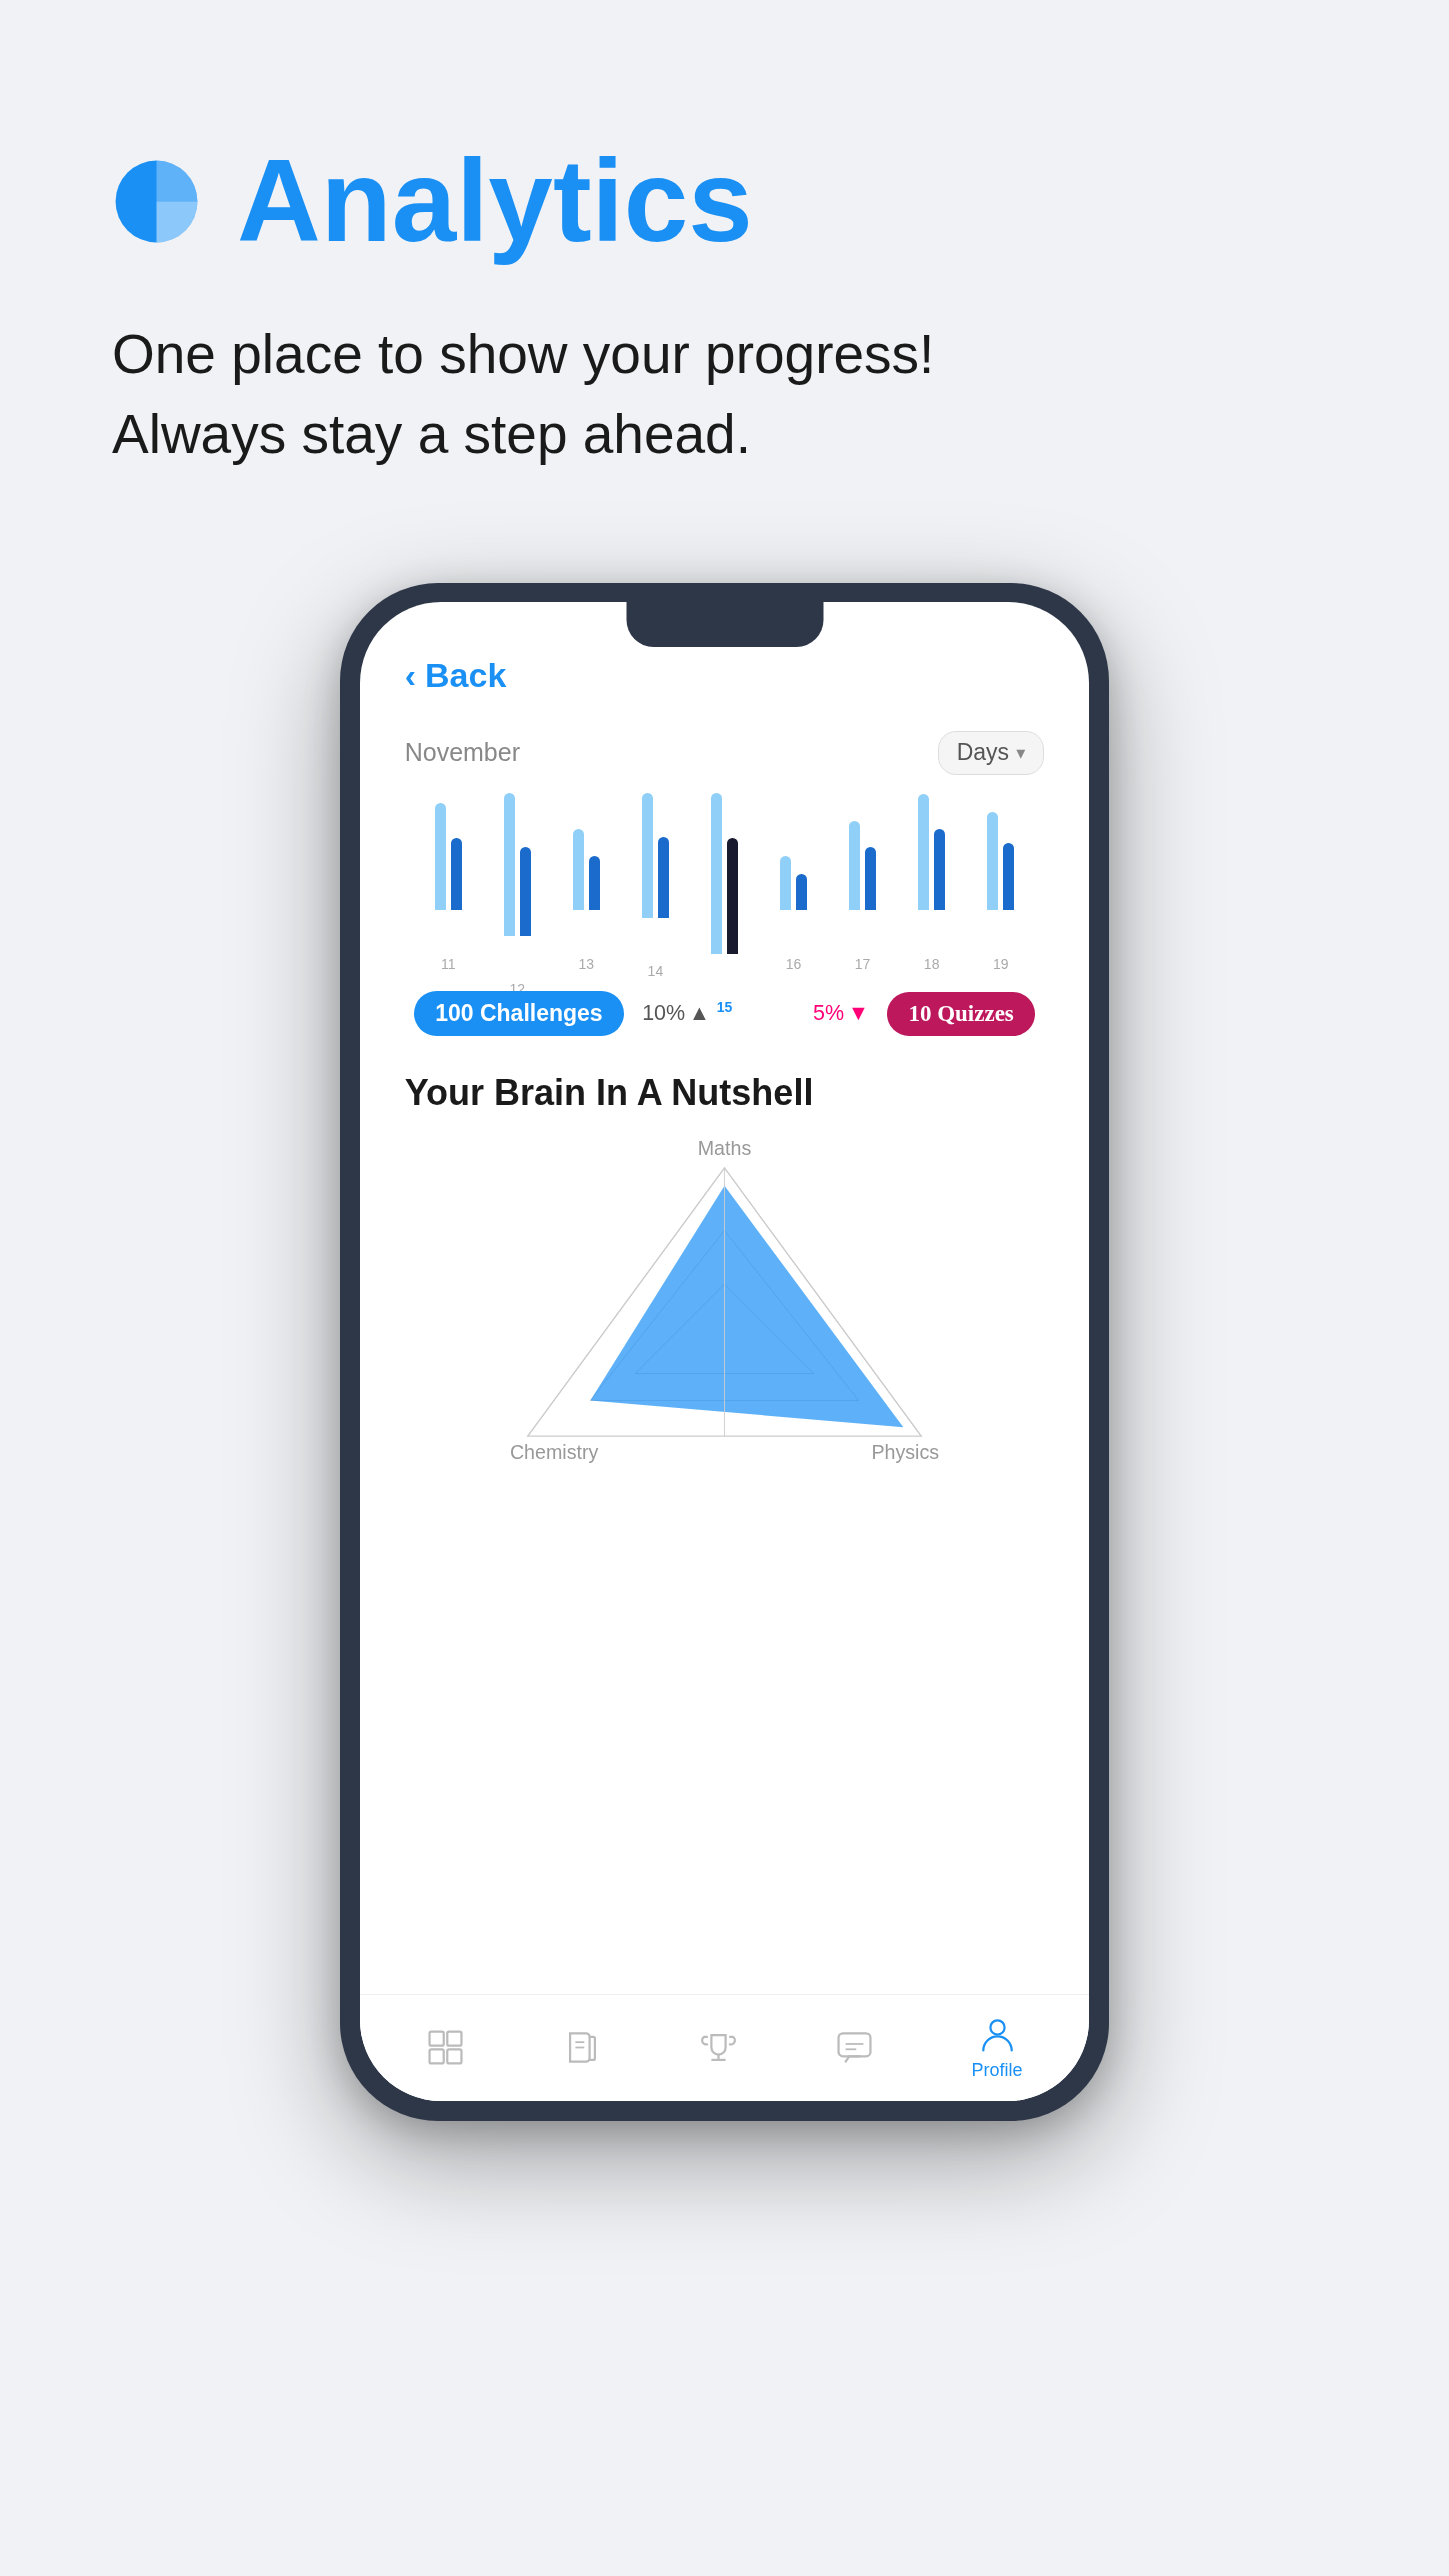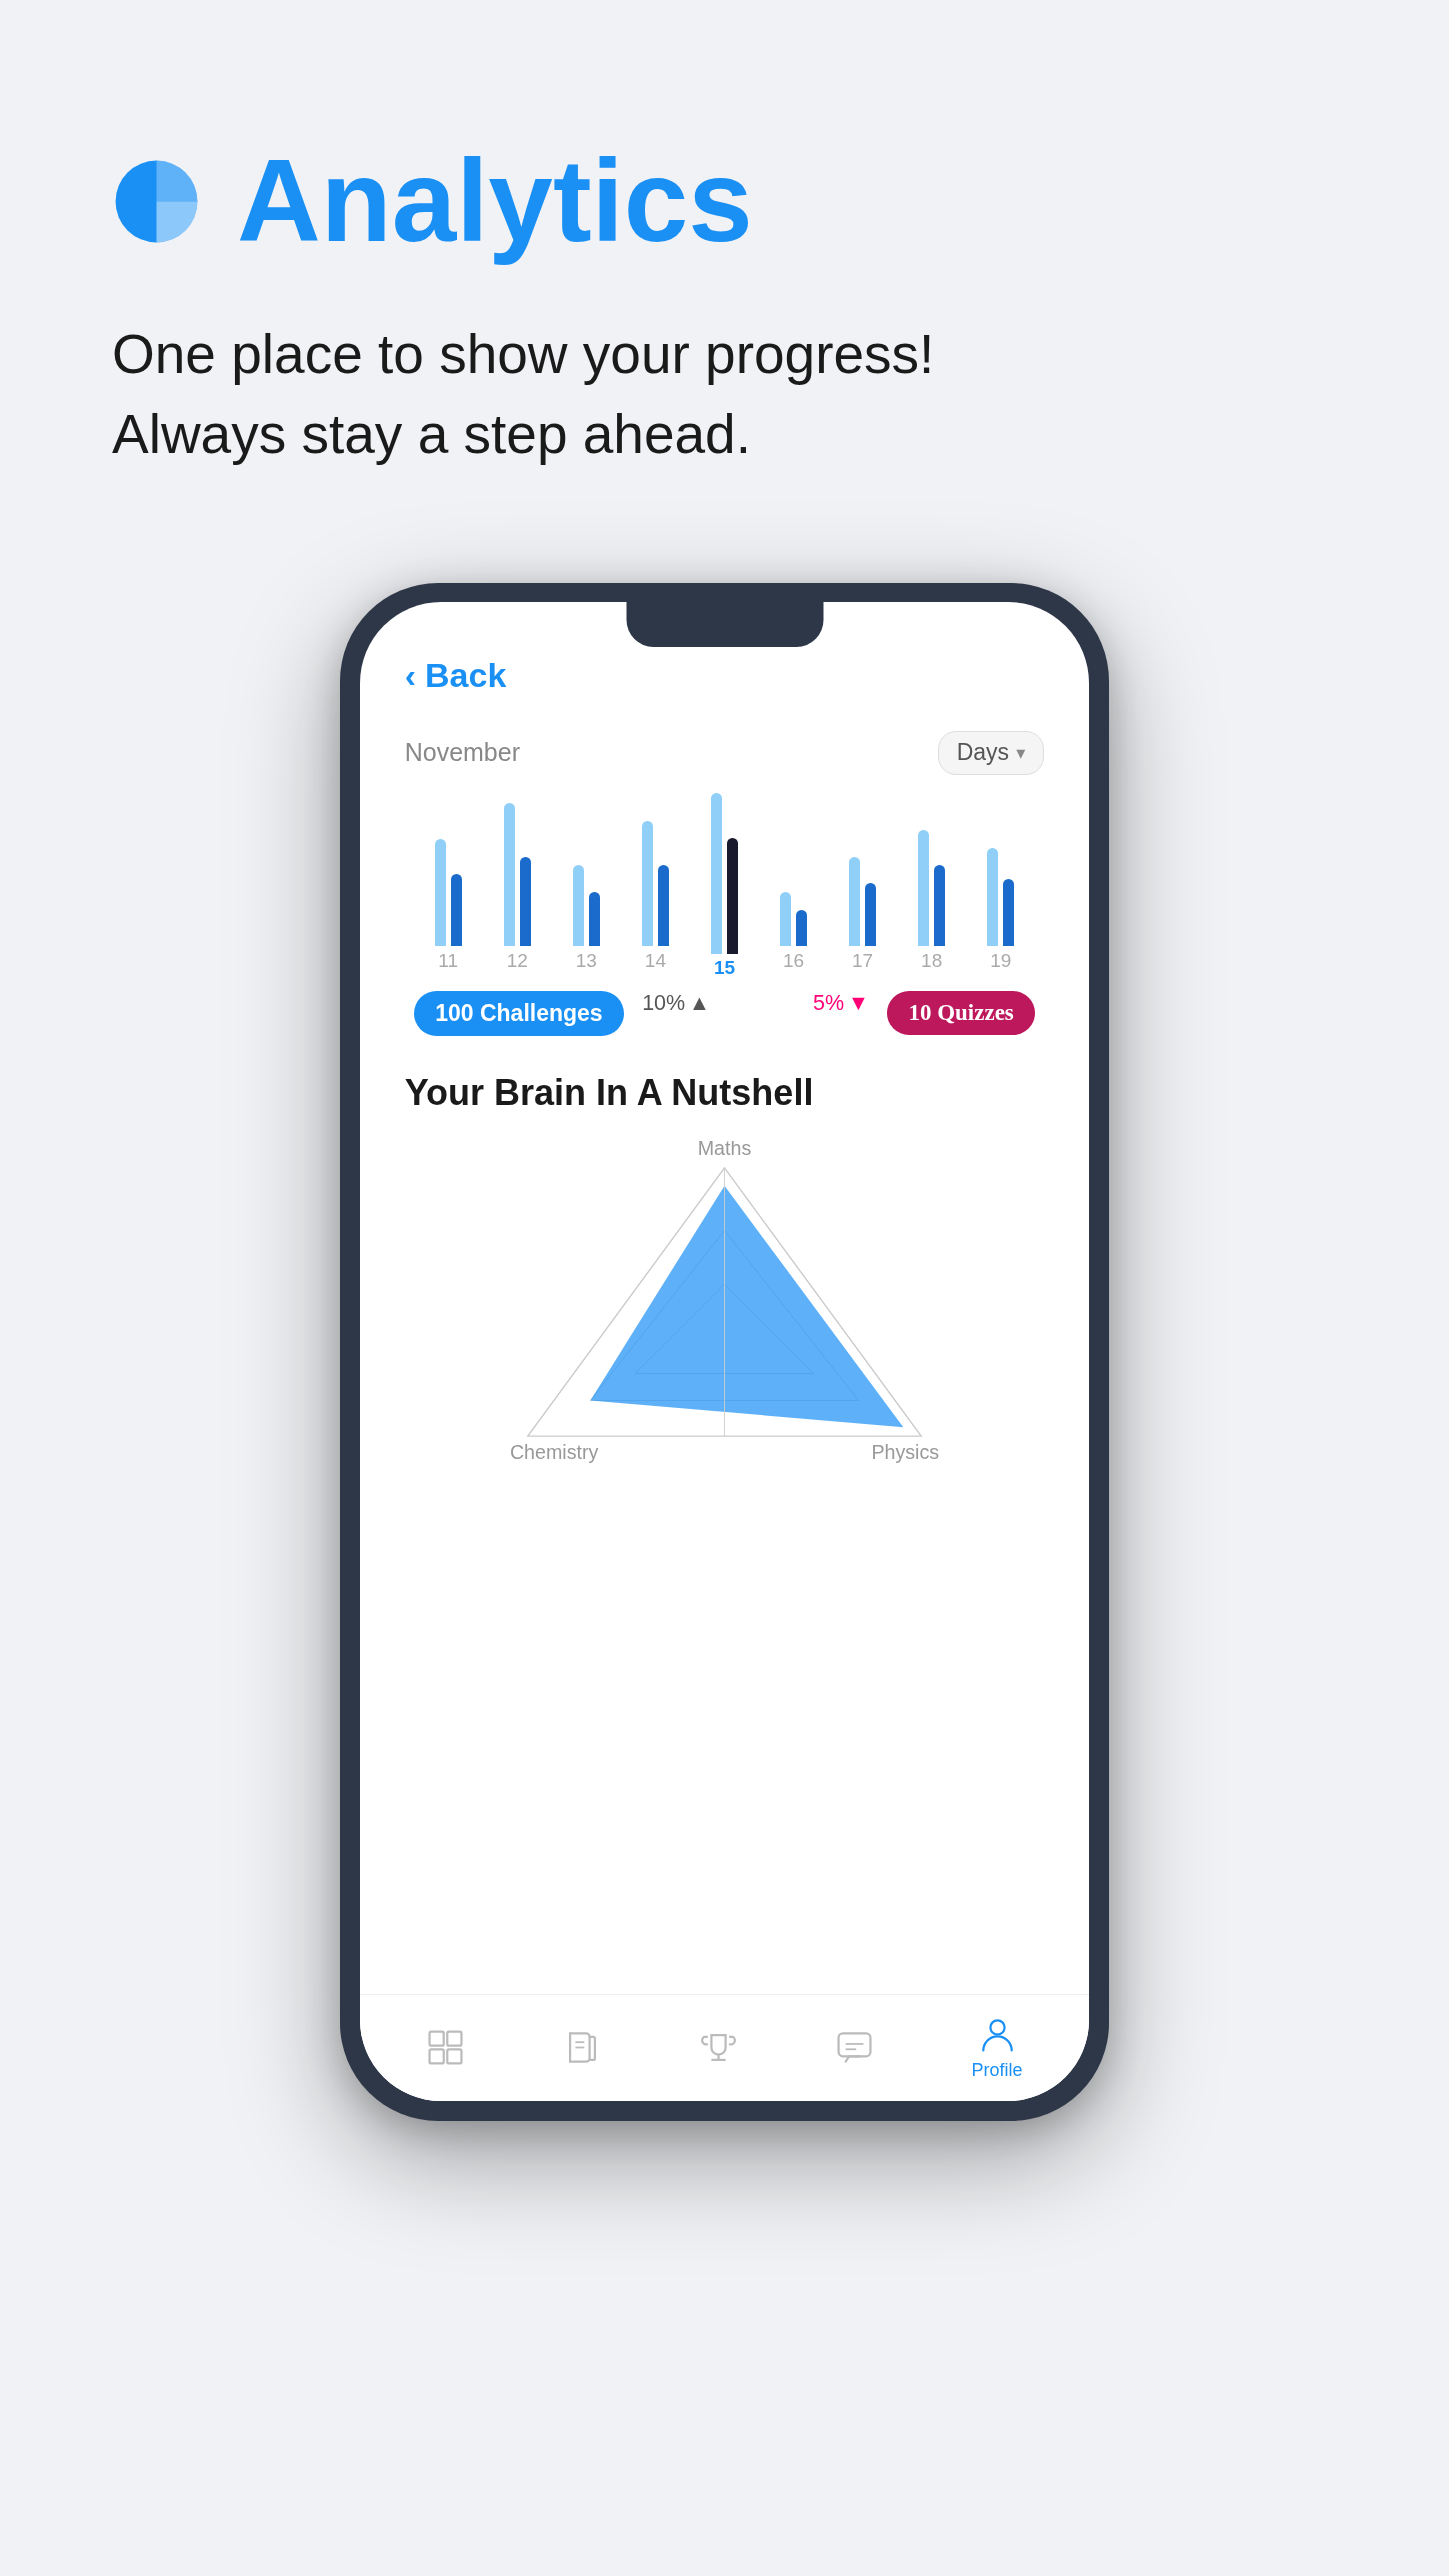--- a/index.html
+++ b/index.html
@@ -163,32 +163,33 @@
       gap: 5.4px;
     }
     .bar {
       width: 10.7px;
       border-radius: 5.4px 5.4px 0 0;
     }
     .bar.light-blue { background: #90d0f8; }
     .bar.dark-blue { background: #1a6bcc; }
     .bar.selected { background: #1a1a2e; }
     .bar-day-label {
-      font-size: 19px;
+      font-size: 14px;
       color: #aaa;
+      margin-top: 42px;
     }
     .bar-day-label.selected-day {
       color: #1a90f5;
       font-weight: 600;
     }
 
     
     .stats-row {
       display: flex;
-      align-items: flex-start;
+      align-items: center;
       gap: 18px;
       padding: 9px 9px 18px 9px;
     }
     .stat-badge {
       background: #1a90f5;
       color: white;
       border-radius: 27px;
       padding: 9px 21.5px;
       font-size: 23px;
       font-weight: 600;

